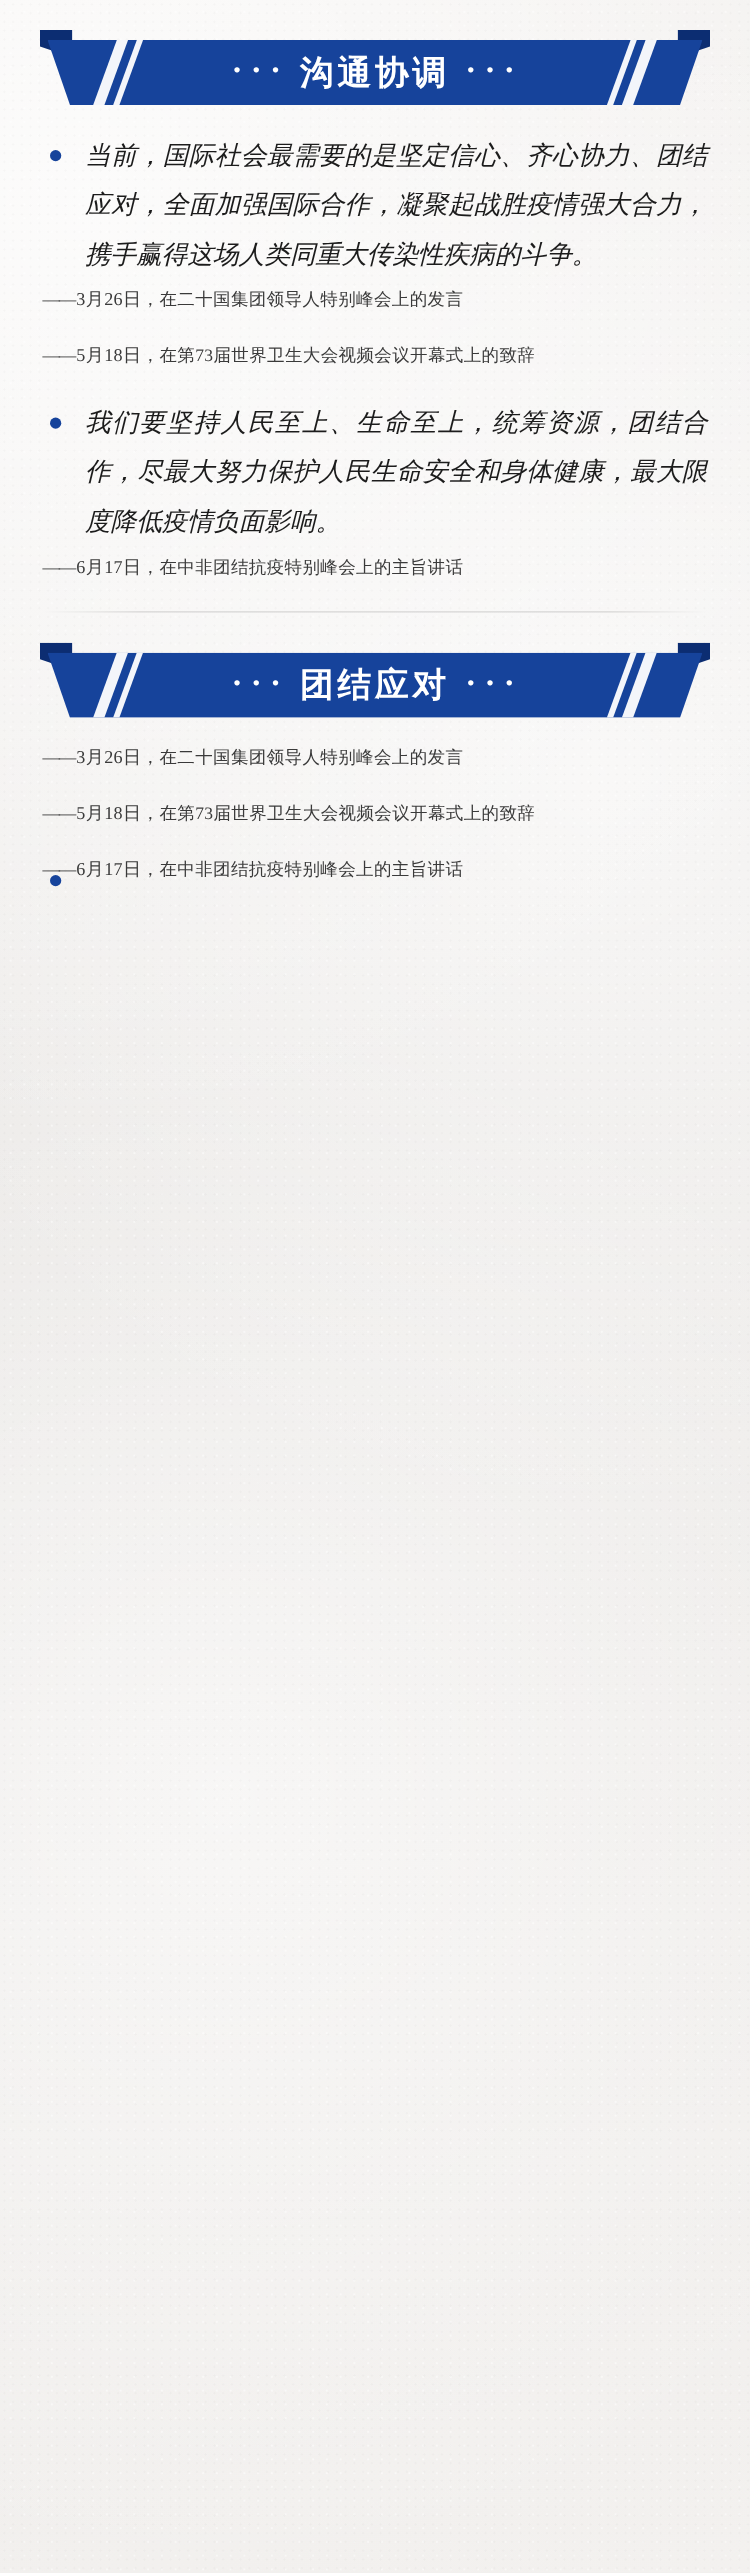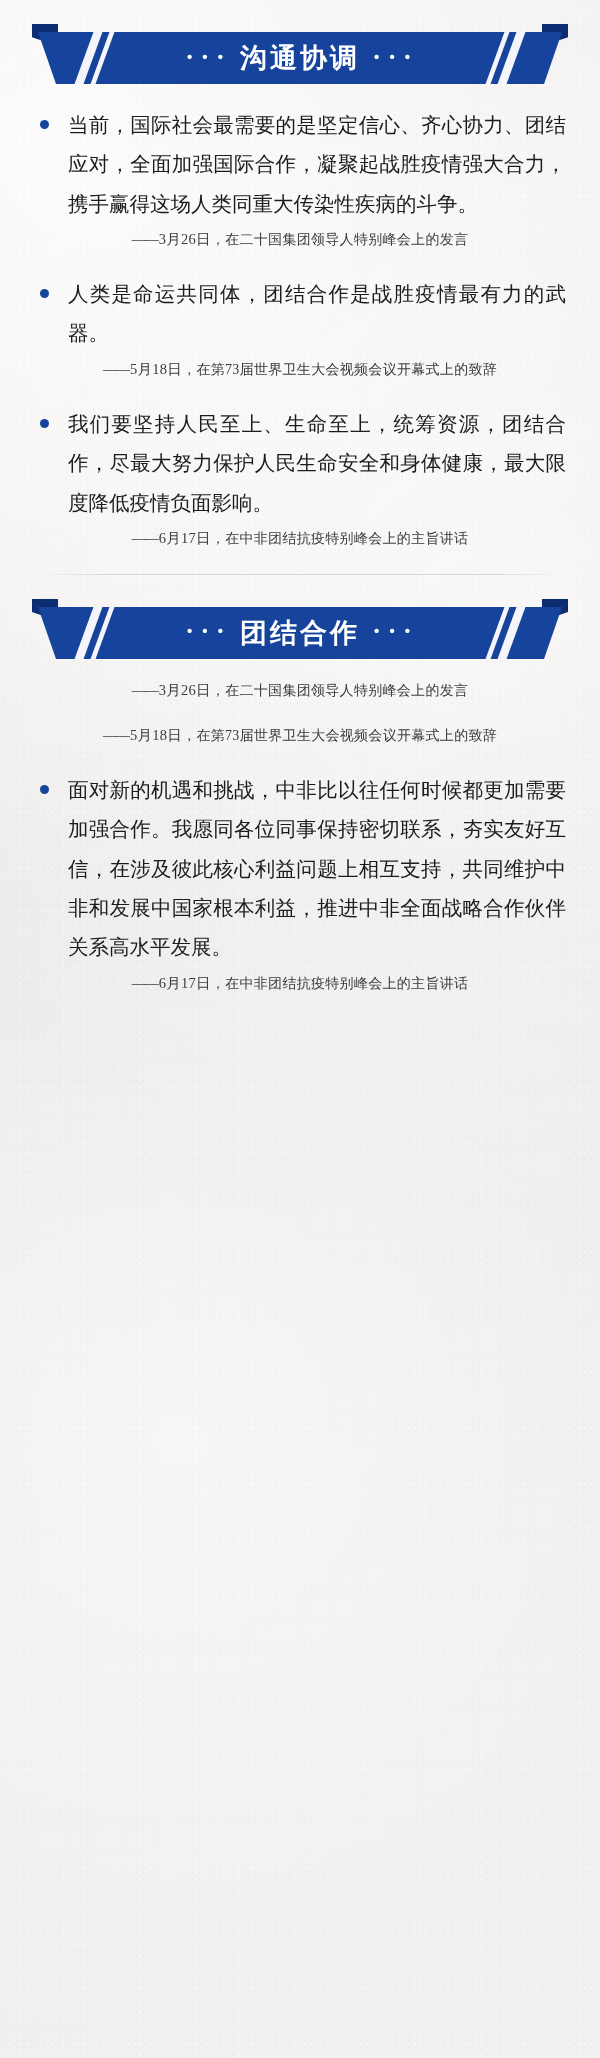--- a/index.html
+++ b/index.html
@@ -126,33 +126,34 @@
   }
   .quote-text {
     position: relative;
     font-size: 20.5px;
     line-height: 1.92;
     color: #1c1c1c;
     text-align: justify;
     text-justify: inter-ideograph;
     padding-left: 34px;
     font-family: "Liberation Serif", serif;
+    font-style: italic;
   }
   .bullet {
     position: absolute;
     left: 6px;
     top: 14px;
     width: 9px;
     height: 9px;
     border-radius: 50%;
     background: #16439b;
   }
   .quote-source {
     margin-top: 6px;
-    text-align: center;
+    text-align: left;
     font-size: 14px;
     color: #3a3a3a;
     letter-spacing: 0.3px;
     font-family: "Liberation Serif", serif;
   }
   .quote-source .dash {
     letter-spacing: -1px;
     margin-right: 1px;
   }
   .quote-source .date {
@@ -194,24 +195,20 @@
         <div class="quote-text">
           <span class="bullet"></span>
           <span>当前，国际社会最需要的是坚定信心、齐心协力、团结应对，全面加强国际合作，凝聚起战胜疫情强大合力，携手赢得这场人类同重大传染性疾病的斗争。</span>
         </div>
         <div class="quote-source">
           <span class="dash">——</span><span class="date">3月26日</span><span>，</span><span>在二十国集团领导人特别峰会上的发言</span>
         </div>
       </div>
 
       <div class="quote">
-        <div class="quote-text">
-          <span class="bullet"></span>
-          <span>人类是命运共同体，团结合作是战胜疫情最有力的武器。</span>
-        </div>
         <div class="quote-source">
           <span class="dash">——</span><span class="date">5月18日</span><span>，</span><span>在第73届世界卫生大会视频会议开幕式上的致辞</span>
         </div>
       </div>
 
       <div class="quote">
         <div class="quote-text">
           <span class="bullet"></span>
           <span>我们要坚持人民至上、生命至上，统筹资源，团结合作，尽最大努力保护人民生命安全和身体健康，最大限度降低疫情负面影响。</span>
         </div>
@@ -229,21 +226,21 @@
         <div class="notch-l"></div>
         <div class="notch-r"></div>
         <div class="ribbon">
           <div class="slash s4"></div>
           <div class="slash s3"></div>
           <div class="slash s1"></div>
           <div class="slash s2"></div>
         </div>
         <div class="banner-title">
           <span class="dots">• • •</span>
-          <span>团结合作</span>
+          <span>团结应对</span>
           <span class="dots">• • •</span>
         </div>
       </div>
     </div>
 
     <div class="quotes">
 
       <div class="quote">
         <div class="quote-source">
           <span class="dash">——</span><span class="date">3月26日</span><span>，</span><span>在二十国集团领导人特别峰会上的发言</span>
@@ -252,21 +249,20 @@
 
       <div class="quote">
         <div class="quote-source">
           <span class="dash">——</span><span class="date">5月18日</span><span>，</span><span>在第73届世界卫生大会视频会议开幕式上的致辞</span>
         </div>
       </div>
 
       <div class="quote">
         <div class="quote-text">
           <span class="bullet"></span>
-          <span>面对新的机遇和挑战，中非比以往任何时候都更加需要加强合作。我愿同各位同事保持密切联系，夯实友好互信，在涉及彼此核心利益问题上相互支持，共同维护中非和发展中国家根本利益，推进中非全面战略合作伙伴关系高水平发展。</span>
         </div>
         <div class="quote-source">
           <span class="dash">——</span><span class="date">6月17日</span><span>，</span><span>在中非团结抗疫特别峰会上的主旨讲话</span>
         </div>
       </div>
 
     </div>
 
   </div>
 </div>

